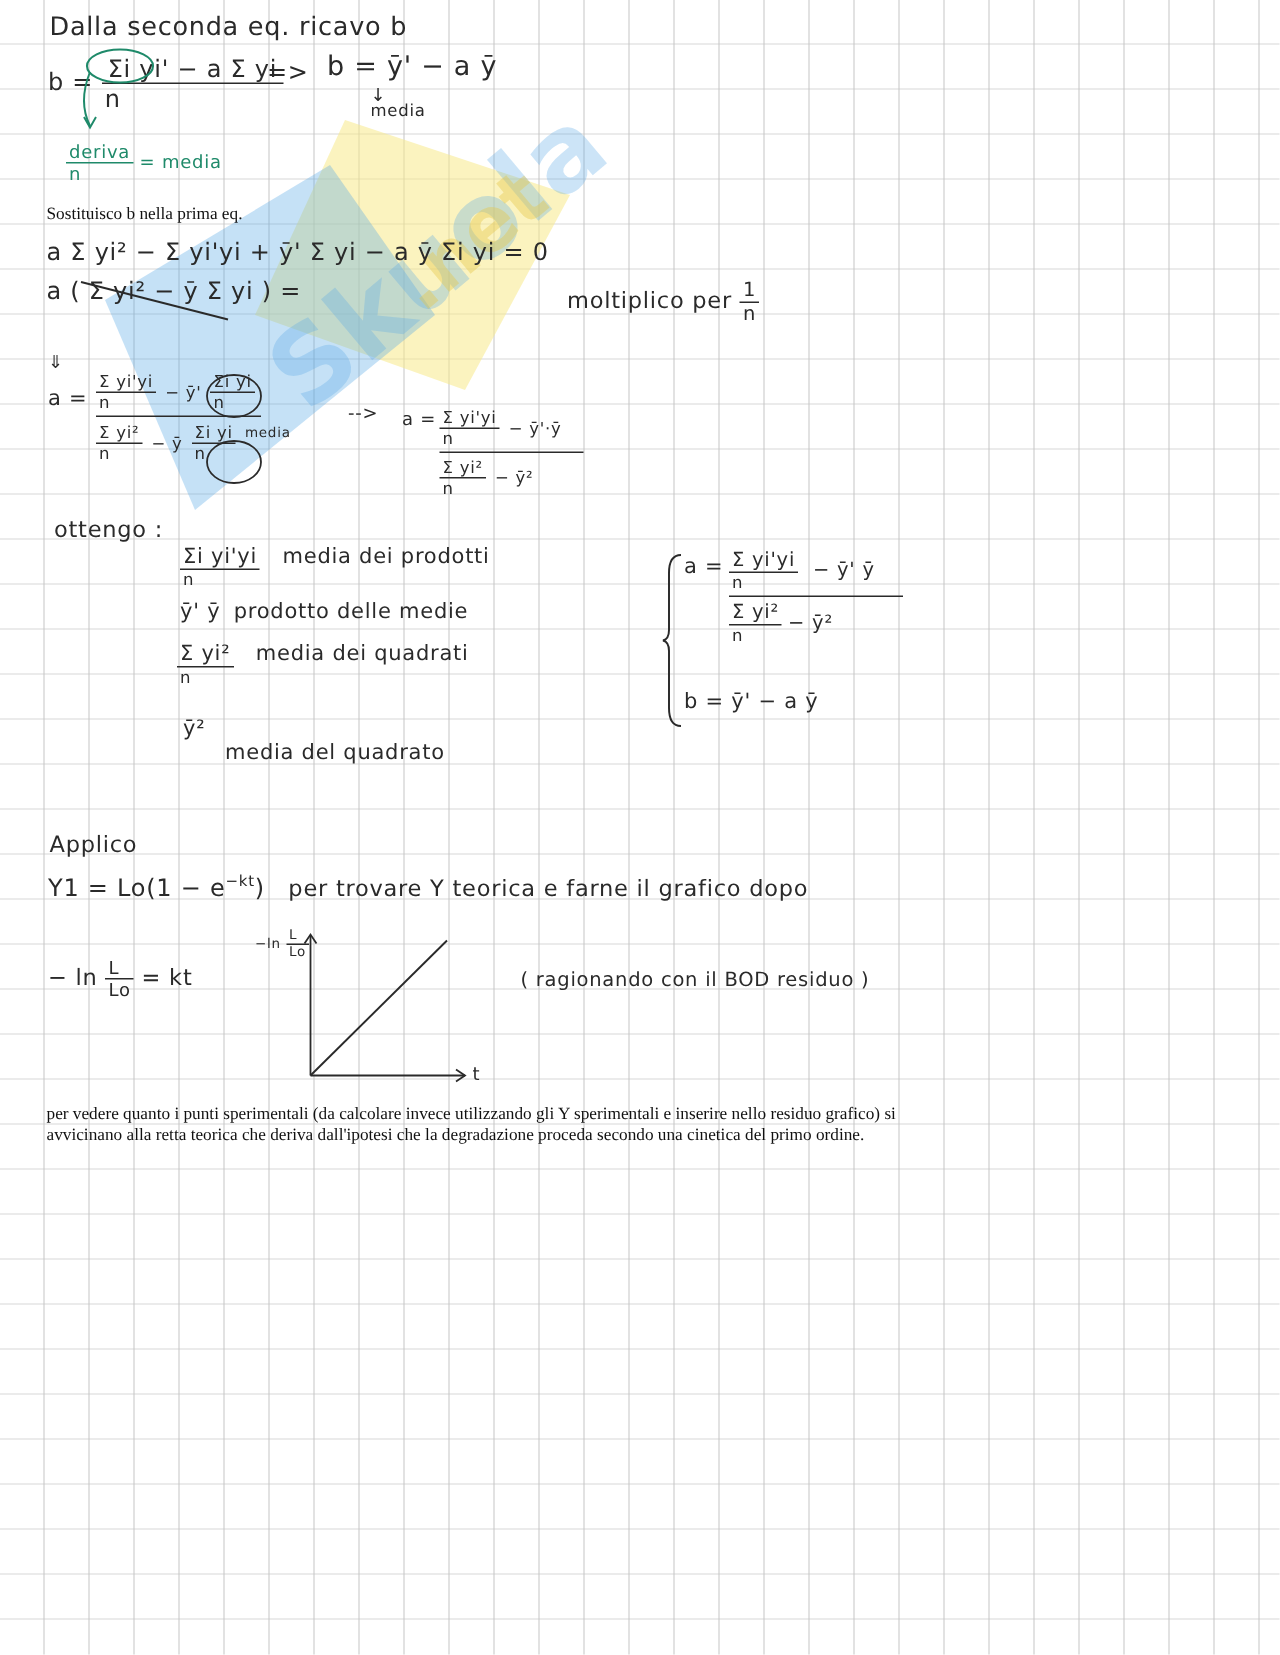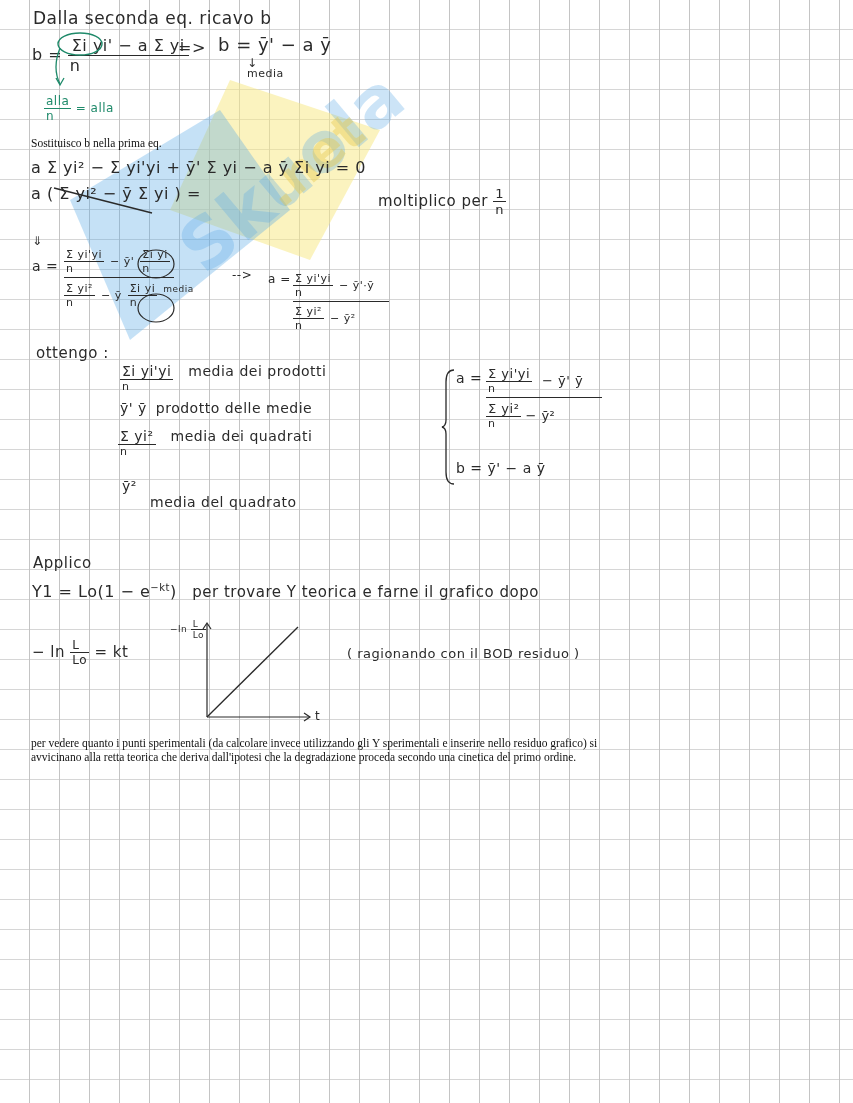--- a/index.html
+++ b/index.html
@@ -45,24 +45,24 @@
   <ellipse cx="24" cy="16" rx="22" ry="11" fill="none" stroke="#1f8a6a" stroke-width="1.4"></ellipse>
   <path d="M4 20 Q-4 40 4 56" fill="none" stroke="#1f8a6a" stroke-width="1.3"></path>
   <path d="M0 50 L4 57 L8 50" fill="none" stroke="#1f8a6a" stroke-width="1.3"></path>
 </svg>
 <div class="hw" style="left:178px;top:38px;font-size:16px;">=&gt;</div>
 <div class="hw" style="left:218px;top:34px;font-size:18px;">b = ȳ' − a ȳ</div>
 <div class="hw" style="left:247px;top:56px;font-size:12px;">↓</div>
 <div class="hw" style="left:247px;top:67px;font-size:11px;">media</div>
 <div class="hw green" style="left:44px;top:94px;font-size:12px;">
   <span class="frac">
-      <span class="num" style="border-color:#1f8a6a;">alla</span>
+      <span class="num" style="border-color:#1f8a6a;">deriva</span>
       <span class="den">n</span>
     </span>
-  <span>= alla</span>
+  <span>= media</span>
 </div>
 
 <div class="typed" style="left:31px;top:137px;">Sostituisco b nella prima eq.</div>
 <div class="hw" style="left:31px;top:158px;font-size:16px;">a Σ yi² − Σ yi'yi + ȳ' Σ yi − a ȳ Σi yi = 0</div>
 <div class="hw" style="left:31px;top:184px;font-size:16px;">
   <span>a ( Σ yi² − ȳ Σ yi ) =</span>
 </div>
 <svg style="left:52px;top:186px;" width="110" height="30">
   <line x1="2" y1="2" x2="100" y2="27" stroke="#2a2a2a" stroke-width="1.3"></line>
 </svg>

